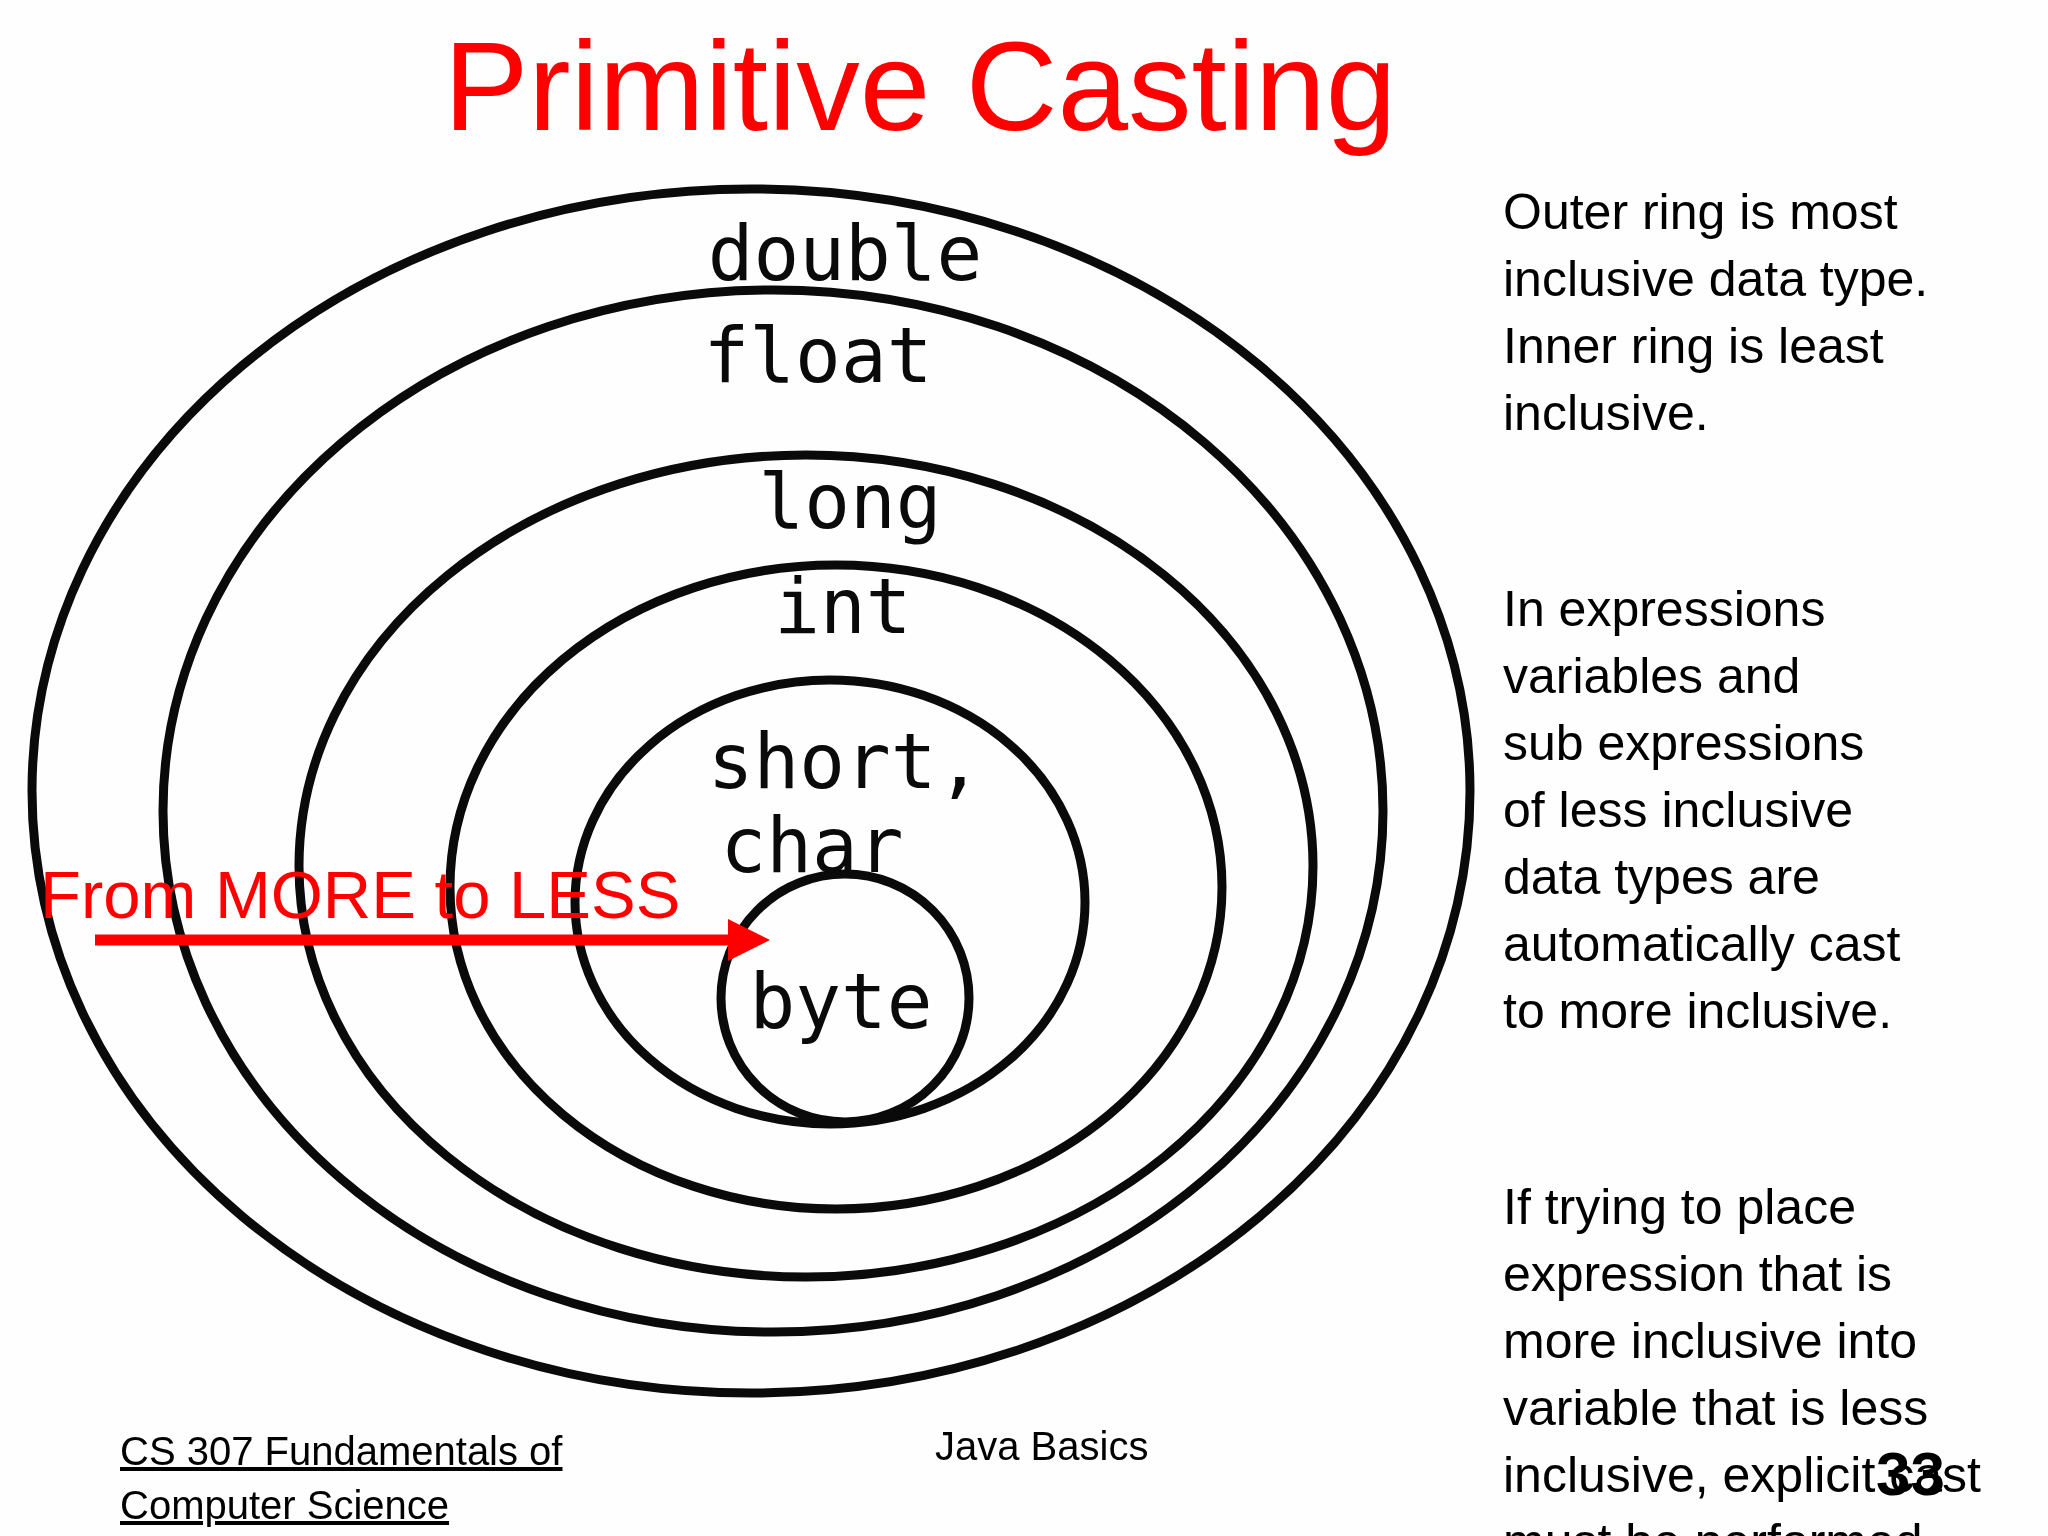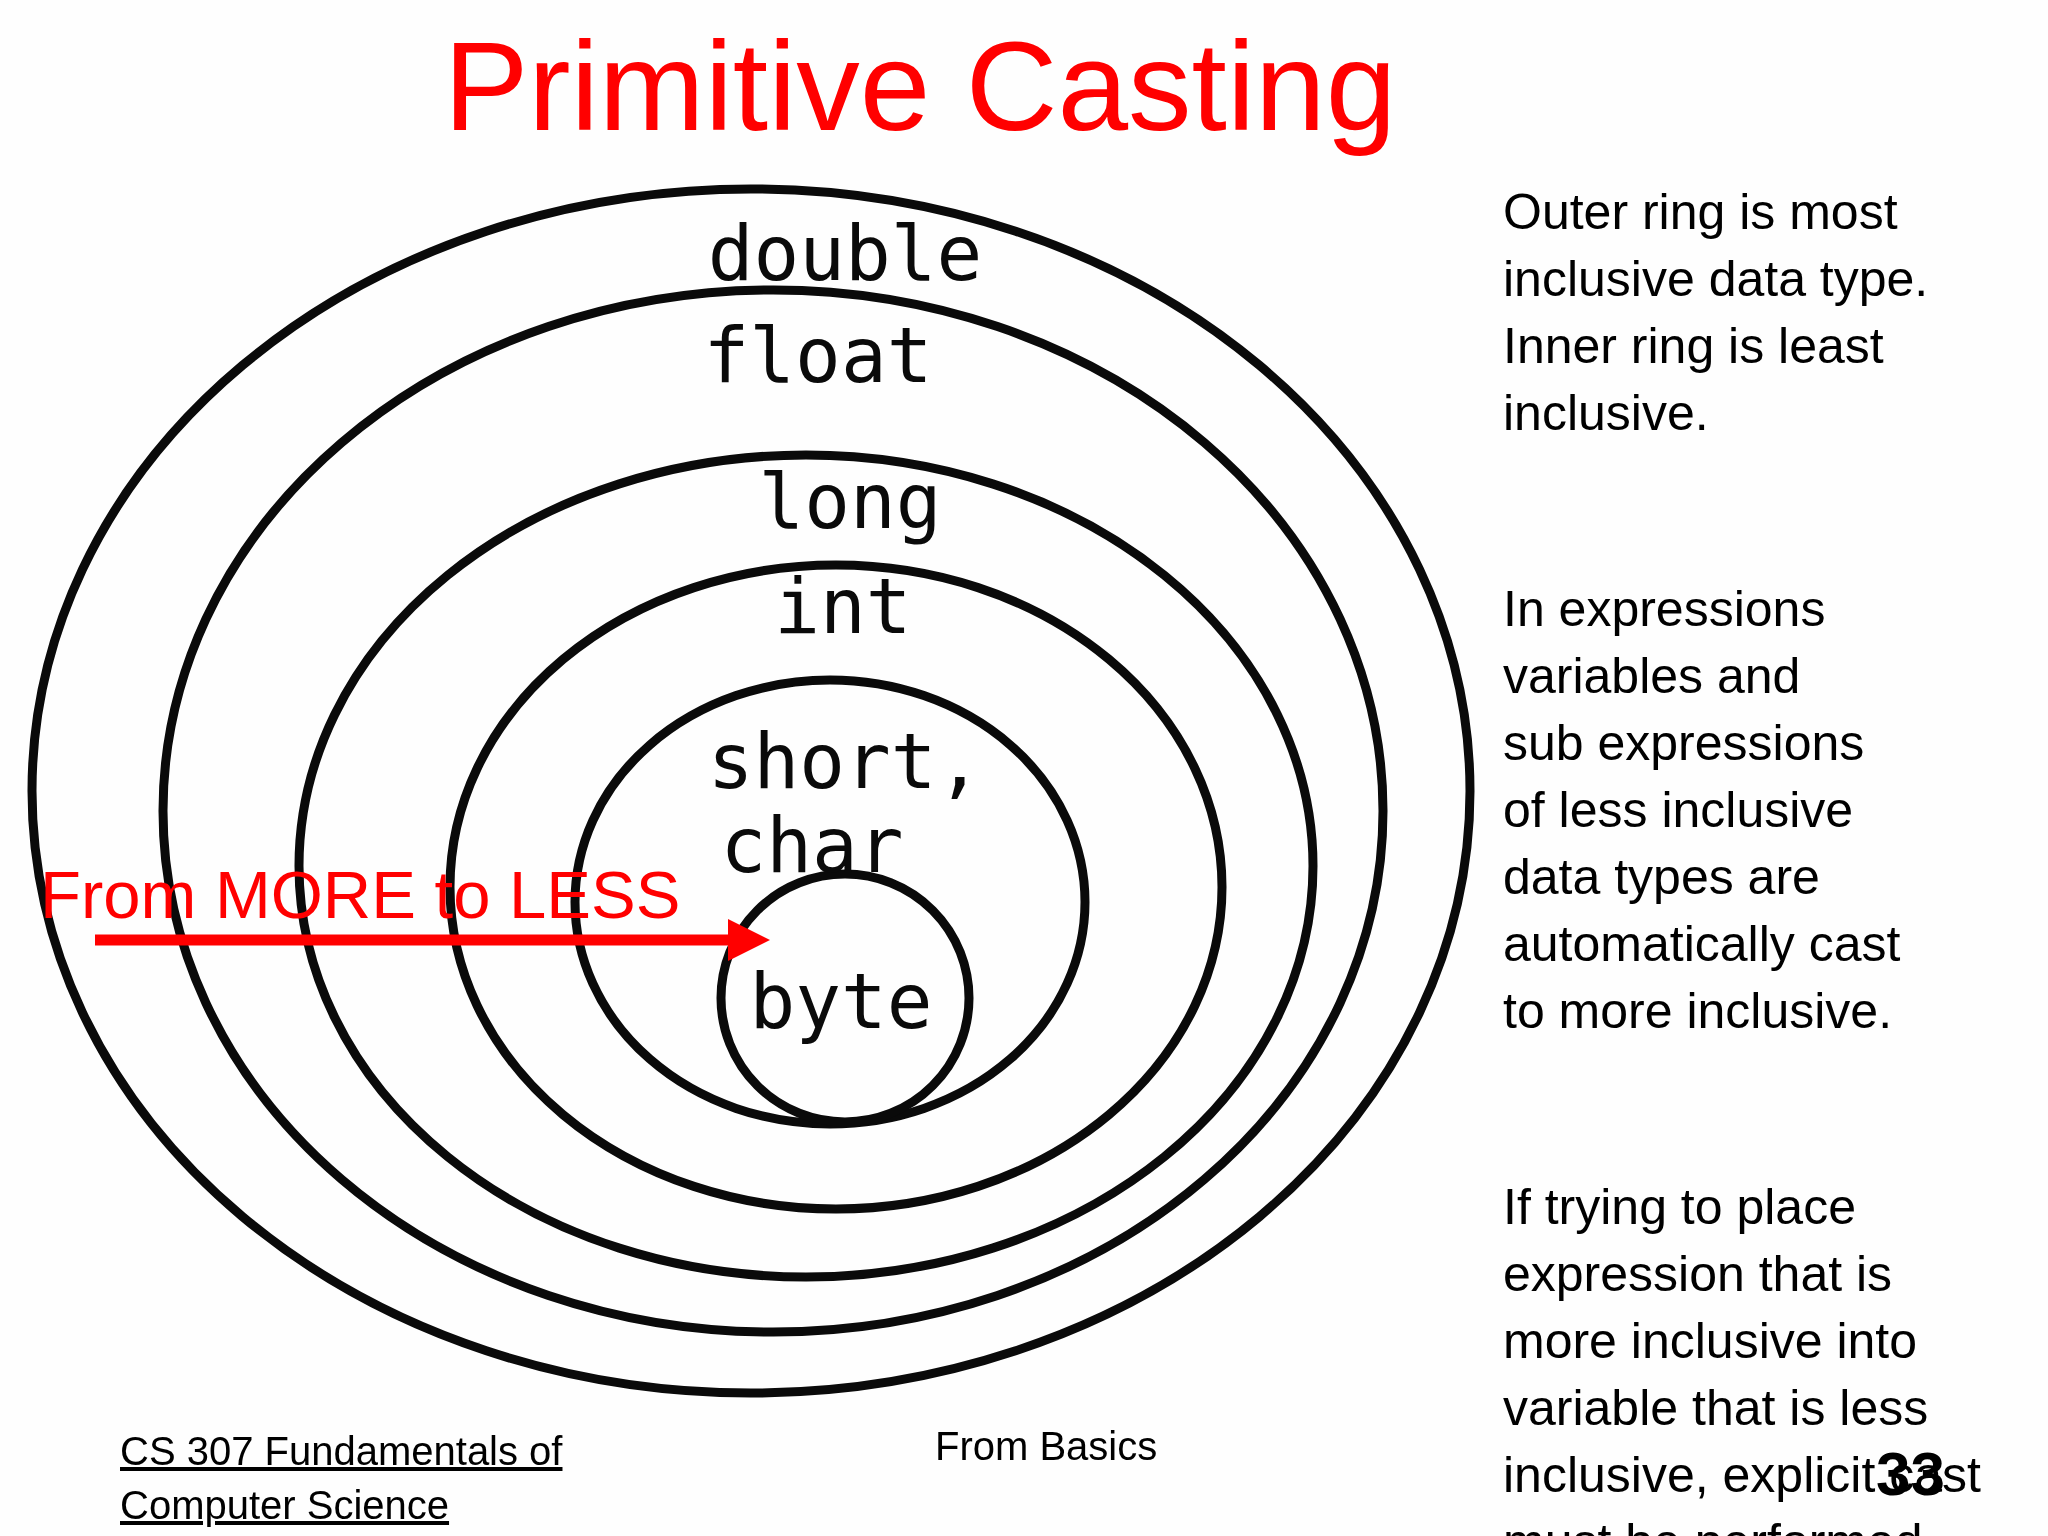--- a/index.html
+++ b/index.html
@@ -97,17 +97,17 @@
 expression that is
 more inclusive into
 variable that is less
 inclusive, explicit cast
 must be performed.</p>
   </div>
 
   <div class="footer-course">CS 307 Fundamentals of
 Computer Science</div>
 
-  <div class="footer-section">From Basics</div>
+  <div class="footer-section">Java Basics</div>
 
   <div class="footer-page">33</div>
 
 </div>
 
 </body></html>

